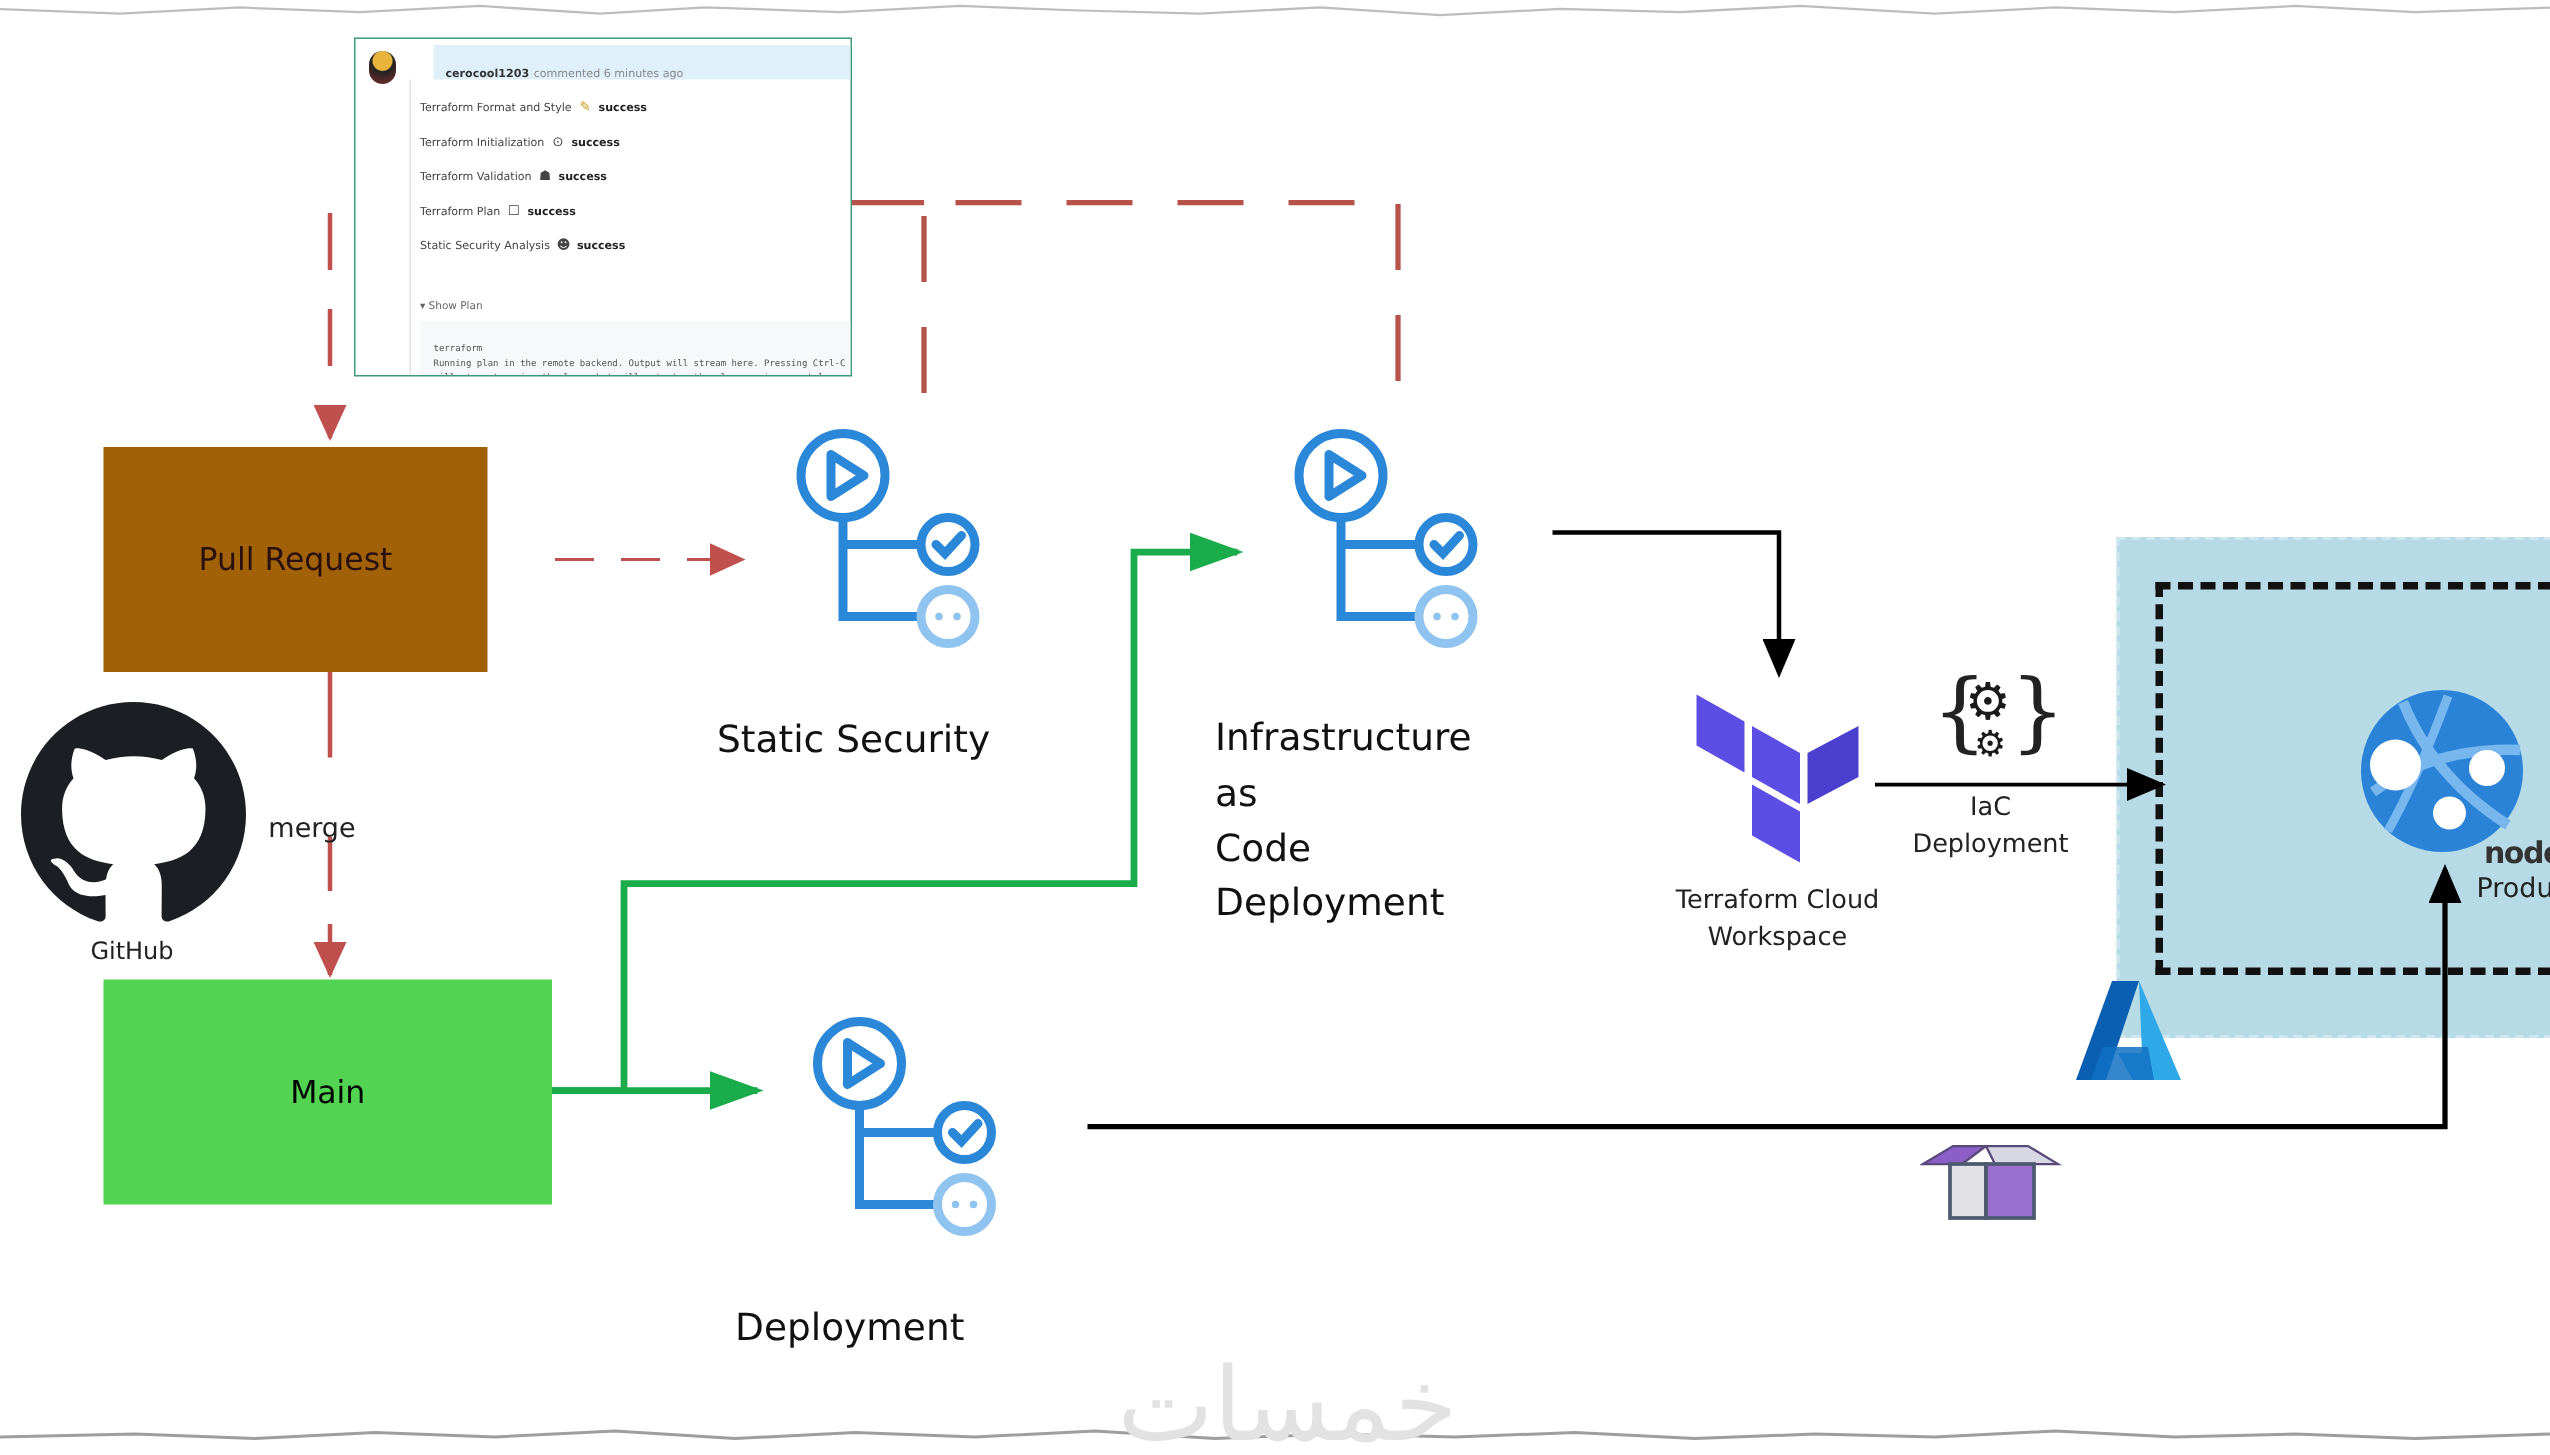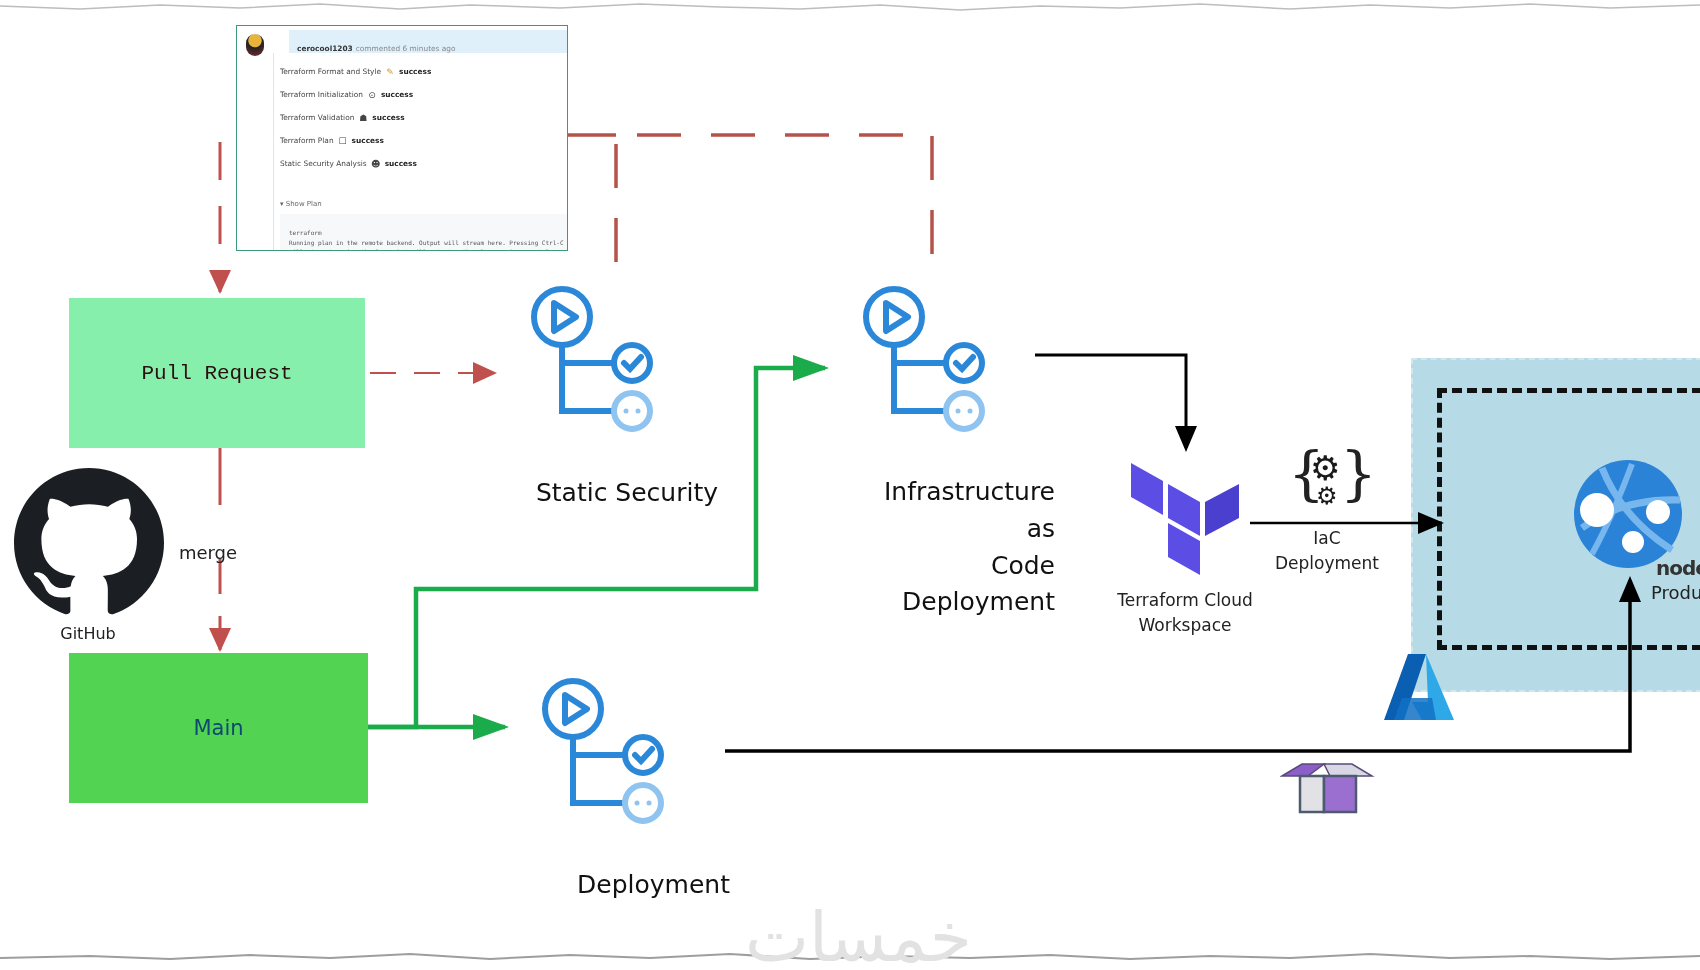--- a/index.html
+++ b/index.html
@@ -1,20 +1,20 @@
 <!DOCTYPE html>
 <html><head>
 <meta charset="utf-8">
 <style>
   html, body { margin:0; padding:0; background:#ffffff; }
   body { width:1700px; height:970px; position:relative; overflow:hidden; font-family:"DejaVu Sans", "Liberation Sans", sans-serif; color:#111; }
   .abs { position:absolute; }
   svg.layer { position:absolute; left:0; top:0; width:1700px; height:970px; }
   .node-box { position:absolute; display:flex; align-items:center; justify-content:center; font-size:21px; }
-  .label { position:absolute; text-align:right; line-height:1.55; font-size:25px; color:#111; white-space:nowrap; }
+  .label { position:absolute; text-align:left; line-height:1.55; font-size:25px; color:#111; white-space:nowrap; }
   .small-label { position:absolute; text-align:center; font-size:17px; line-height:1.45; color:#222; white-space:nowrap; }
   
   .card { position:absolute; left:236px; top:25px; width:332px; height:226px; border:1.5px solid #3d9a78; background:#fff; overflow:hidden; box-sizing:border-box; }
   .card .avatar { position:absolute; left:9px; top:8px; width:18px; height:22px; border-radius:9px; background:radial-gradient(circle at 50% 30%, #e8b43c 0 35%, #222 40%, #6b2a2a 90%); }
   .card .header { position:absolute; left:35px; top:4px; right:0; height:23px; background:#dff0fb; font-size:7.4px; color:#888; display:flex; align-items:flex-end; padding-left:8px;margin-left:17px; }
   .card .header b { color:#333; margin-right:3px; font-weight:bold; }
   .card .rows { position:absolute; left:43px; top:34px; font-size:7.4px; color:#444; }
   .card .row { height:23px; display:flex; align-items:center; gap:4px; }
   .card .row .ok { font-weight:bold; color:#222; }
   .card .ico { display:inline-block; width:10px; height:10px; font-size:9px; line-height:10px; text-align:center; }
@@ -111,27 +111,27 @@
   </div>
   <div class="toggle">▾ Show Plan</div>
   <div class="plan">
     <div>terraform</div>
     <div>Running plan in the remote backend. Output will stream here. Pressing Ctrl-C</div>
     <div>will stop streaming the logs, but will not stop the plan running remotely.</div>
 
   </div>
 </div>
 
-<div class="node-box" style="left:69px; top:298px; width:296px; height:150px; background:#86efac; color:#2a1010;font-family:Liberation Mono, monospace;">
+<div class="node-box" style="left:69px; top:298px; width:256px; height:150px; background:#a16207; color:#2a1010;">
   <span>Pull Request</span>
 </div>
 
 <div class="small-label" style="left:168px; top:540px; width:80px; font-size:18px;">merge</div>
 
-<div class="node-box" style="left:69px; top:653px; width:299px; height:150px; background:#52d452; color:#0c4a6e;">
+<div class="node-box" style="left:69px; top:653px; width:299px; height:150px; background:#52d452; color:#000000;">
   <span>Main</span>
 </div>
 
 <svg class="abs" style="left:14px; top:468px; width:150px; height:150px;" viewBox="0 0 16 16">
   <path fill="#1b1f23" d="M8 0C3.58 0 0 3.58 0 8c0 3.54 2.29 6.53 5.47 7.59.4.07.55-.17.55-.38 0-.19-.01-.82-.01-1.49-2.01.37-2.53-.49-2.69-.94-.09-.23-.48-.94-.82-1.13-.28-.15-.68-.52-.01-.53.63-.01 1.08.58 1.23.82.72 1.21 1.87.87 2.33.66.07-.52.28-.87.51-1.07-1.78-.2-3.64-.89-3.64-3.95 0-.87.31-1.59.82-2.15-.08-.2-.36-1.02.08-2.12 0 0 .67-.21 2.2.82.64-.18 1.32-.27 2-.27.68 0 1.36.09 2 .27 1.53-1.04 2.2-.82 2.2-.82.44 1.1.16 1.92.08 2.12.51.56.82 1.27.82 2.15 0 3.07-1.87 3.75-3.65 3.95.29.25.54.73.54 1.48 0 1.07-.01 1.93-.01 2.2 0 .21.15.46.55.38A8.013 8.013 0 0016 8c0-4.42-3.58-8-8-8z"></path>
 </svg>
 <div class="small-label" style="left:48px; top:622px; width:80px; font-size:16px;">GitHub</div>
 
 <svg class="abs" style="left:528px; top:283px; width:130px; height:150px;" viewBox="0 0 130 150">
   <g fill="none" stroke="#2b88d8" stroke-width="6">

